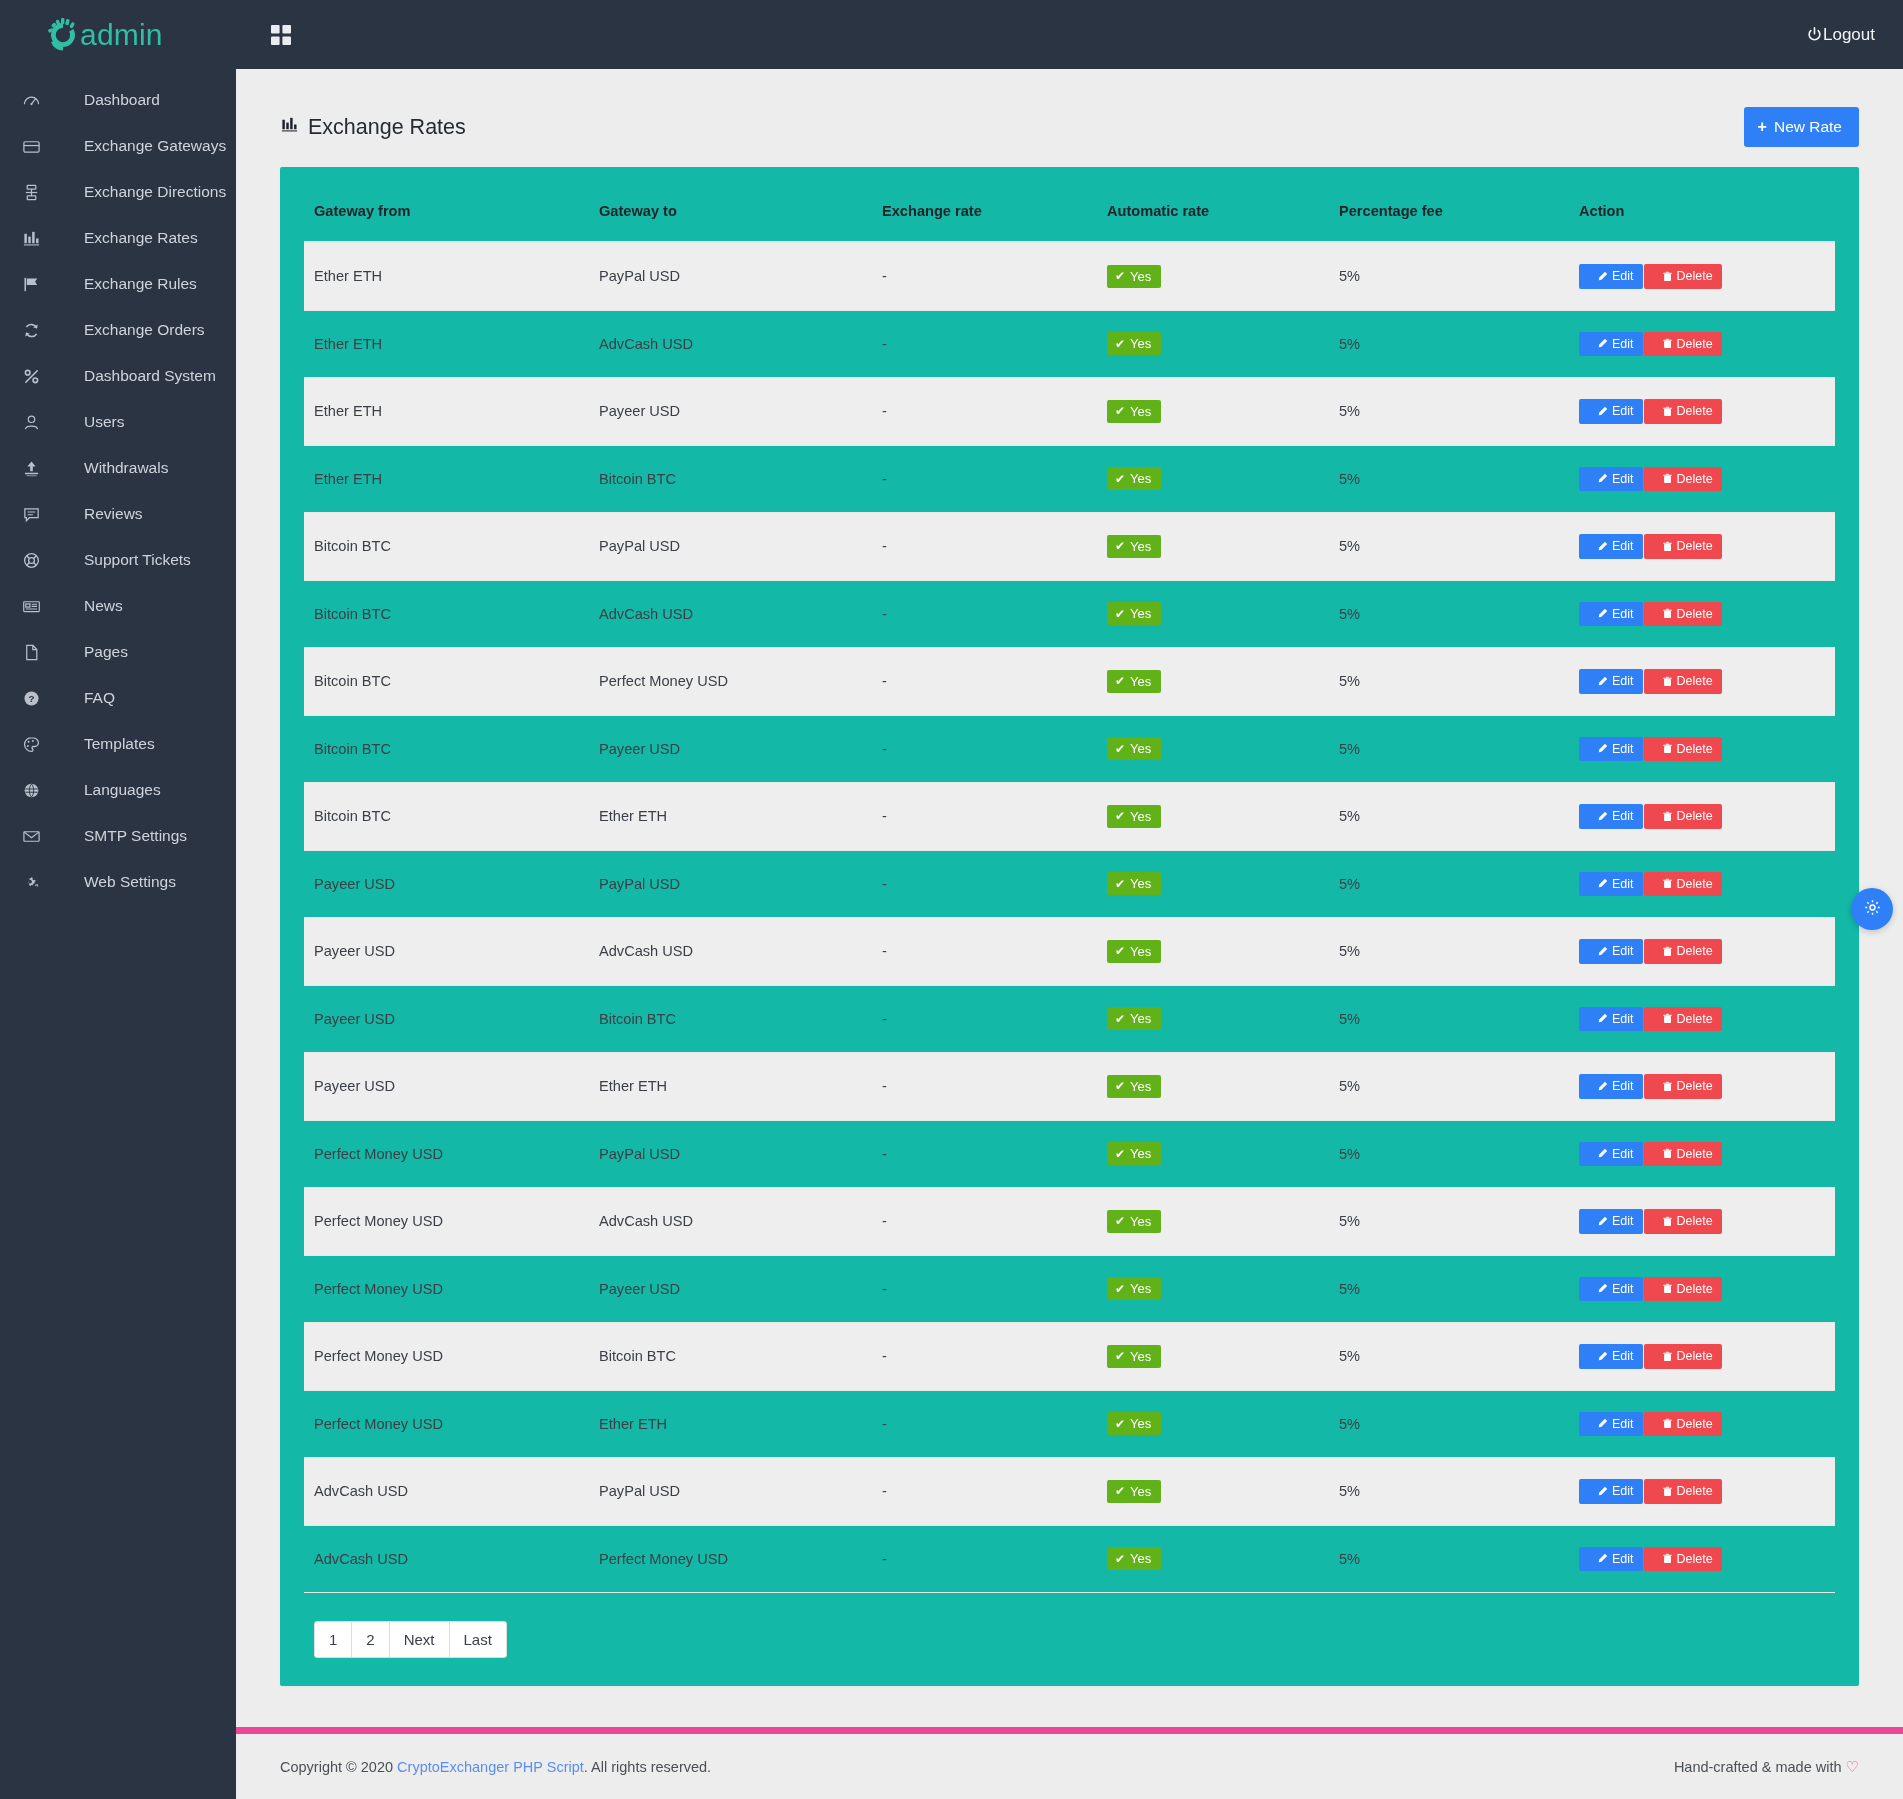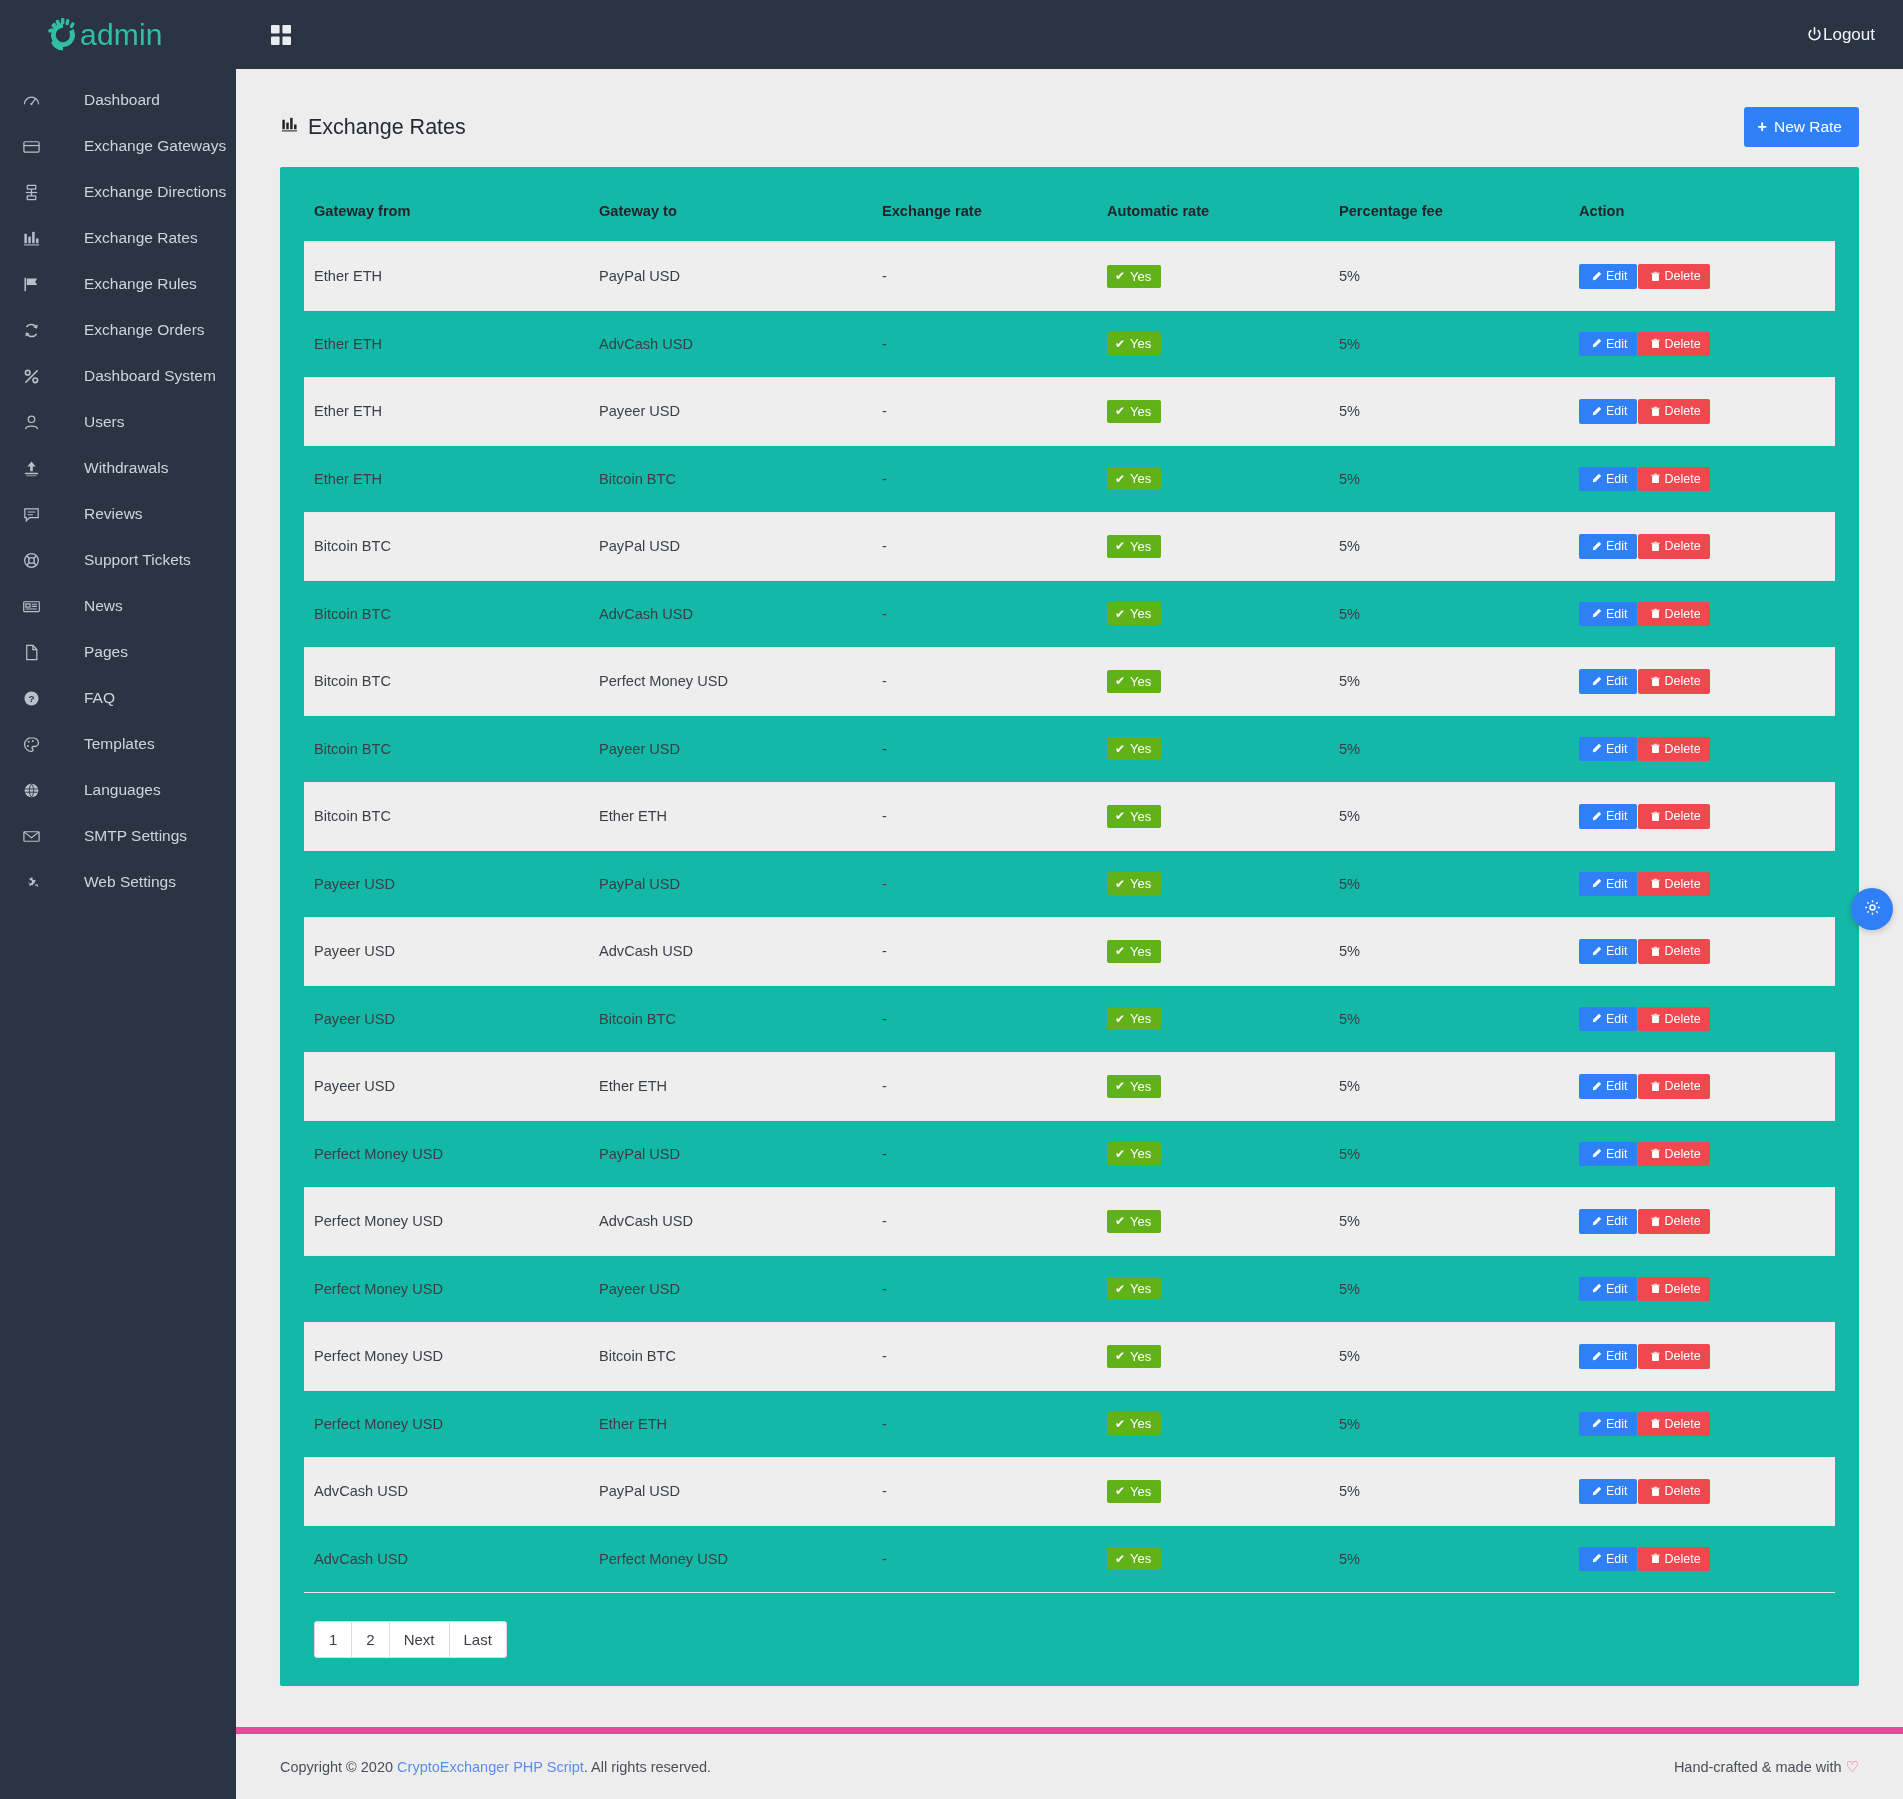--- a/index.html
+++ b/index.html
@@ -174,21 +174,21 @@
     line-height: 1;
   }
   .badge-yes .chk { font-size: 12px; }
 
   .act { display: flex; gap: 1px; }
   .btn-sm {
     border: none;
     color: #fff;
     font-size: 12.5px;
     border-radius: 2px;
-    padding: 6px 9px 6px 12px;
+    padding: 6px 9px 6px 18px;
     display: inline-flex;
     align-items: center;
     gap: 4px;
     cursor: pointer;
     font-family: inherit;
     line-height: 1;
   }
   .btn-edit { background: #2f80f7; }
   .btn-del  { background: #f0484f; align-items: center; }
   .btn-sm svg { display: block; }

